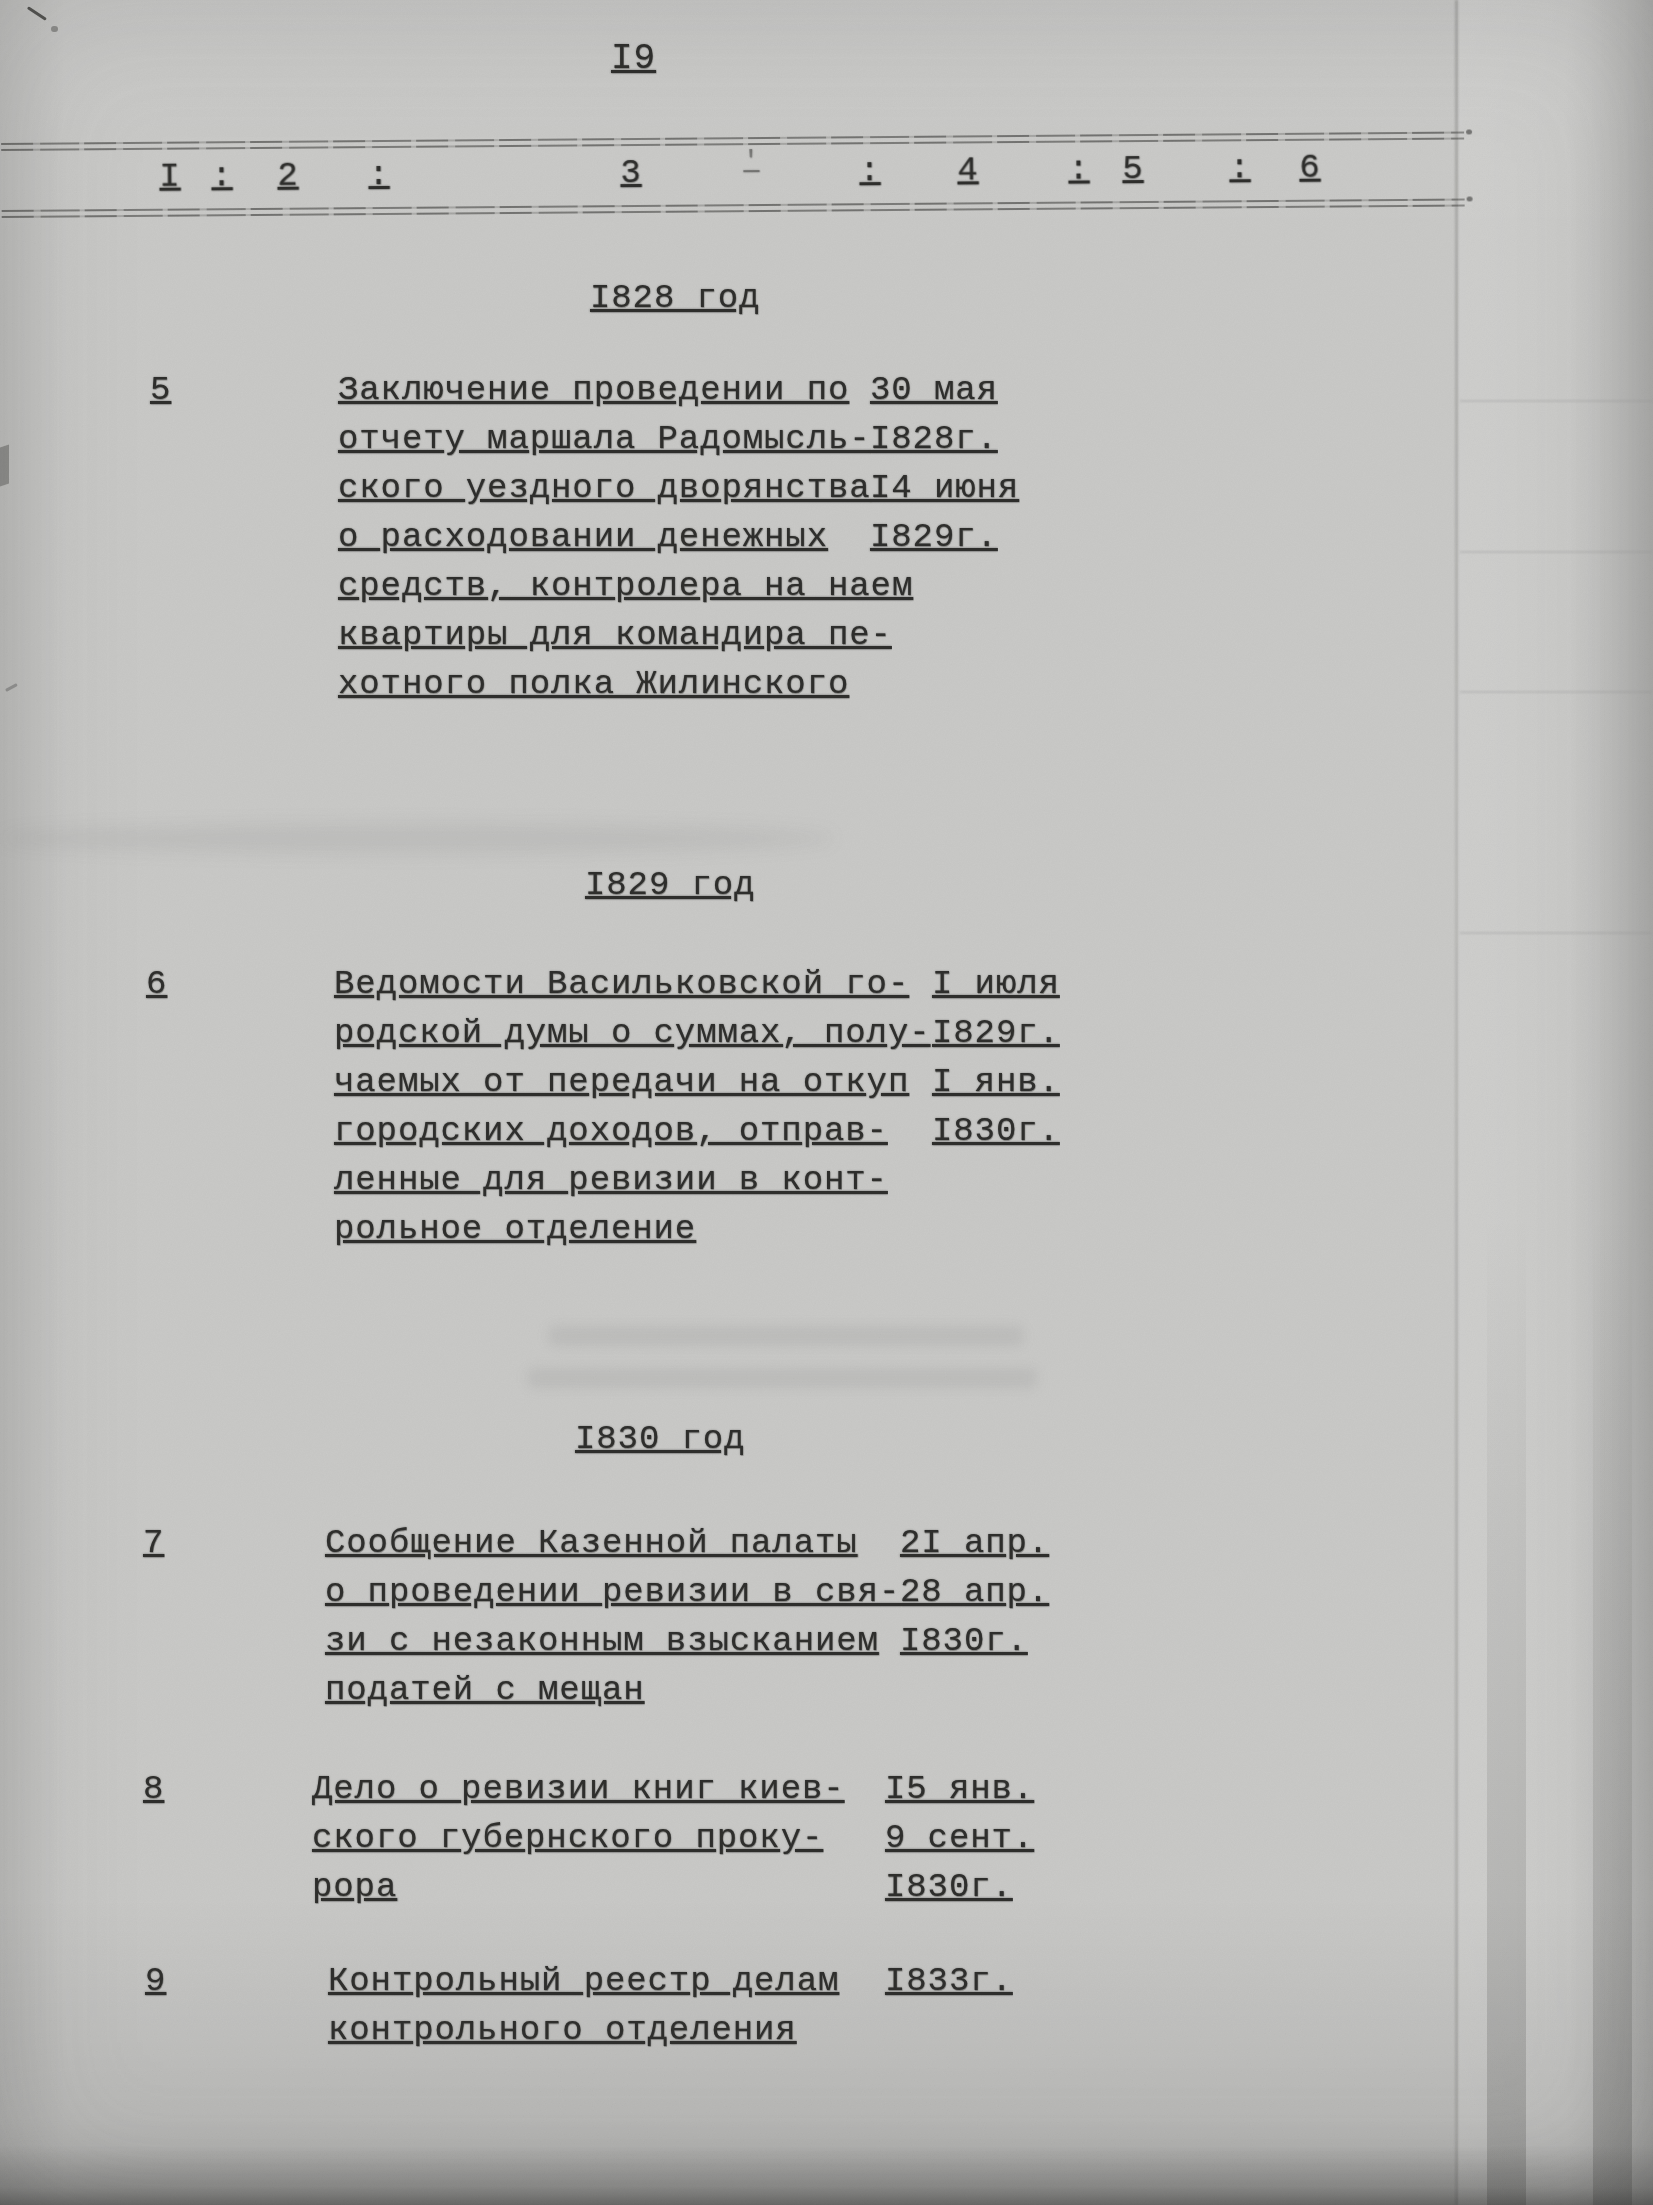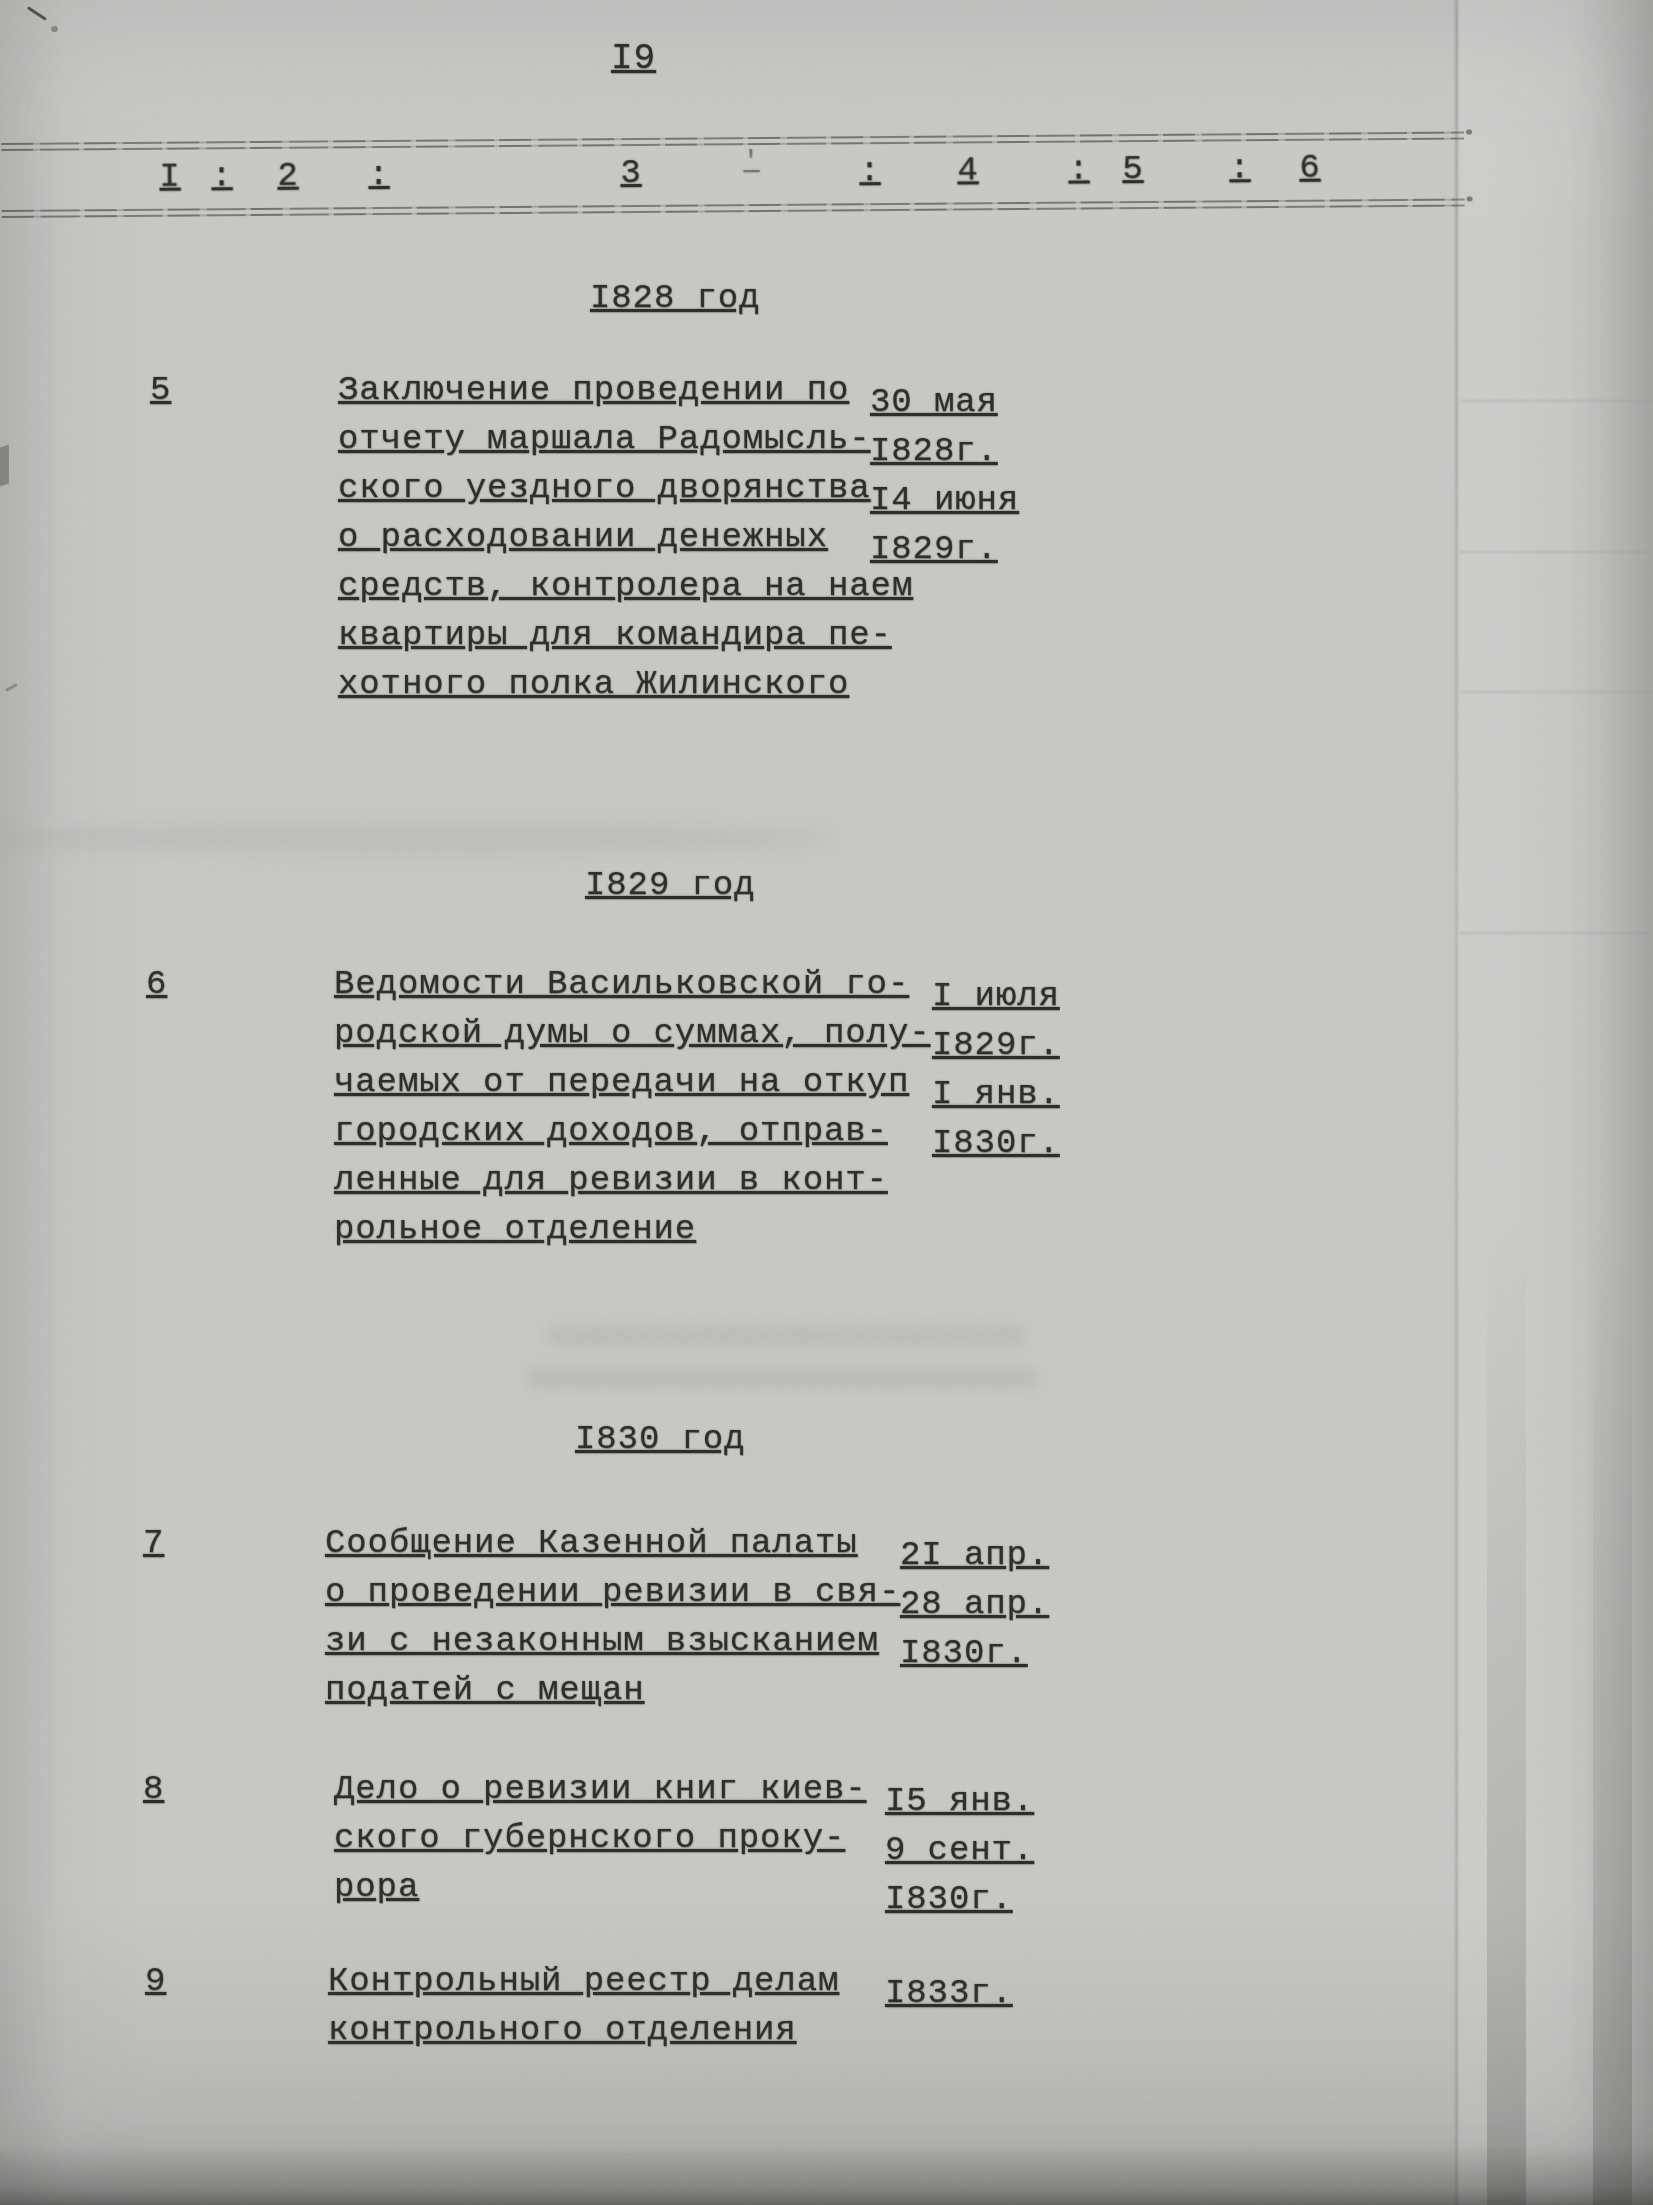--- a/index.html
+++ b/index.html
@@ -36,26 +36,26 @@
   .ps3{left:858px}.p4{left:956px}.ps4{left:1067px}
   .p5{left:1121px}.ps5{left:1228px}.p6{left:1298px}
   
   .sect-h{position:absolute;}
   .h-1828{left:590px;top:274px}
   .h-1829{left:585px;top:861px}
   .h-1830{left:575px;top:1415px}
   .entry{position:absolute;left:0;width:1468px;}
   .entry .num{position:absolute;top:0;}
   .entry .desc{position:absolute;top:0;width:630px;}
-  .entry .dates{position:absolute;top:0;width:272px;margin-top:12px;}
+  .entry .dates{position:absolute;top:0;width:272px;}
   .tl{height:49px;}
   .e5{top:366px}.e5 .num{left:150px}.e5 .desc{left:338px}.e5 .dates{left:870px}
   .e6{top:960px}.e6 .num{left:146px}.e6 .desc{left:334px}.e6 .dates{left:932px}
   .e7{top:1519px}.e7 .num{left:143px}.e7 .desc{left:325px}.e7 .dates{left:900px}
-  .e8{top:1765px}.e8 .num{left:143px}.e8 .desc{left:334px}.e8 .dates{left:885px}
+  .e8{top:1765px}.e8 .num{left:143px}.e8 .desc{left:312px}.e8 .dates{left:885px}
   .e9{top:1957px}.e9 .num{left:145px}.e9 .desc{left:328px}.e9 .dates{left:885px}
   
   .fold{position:absolute;left:1455px;top:0;width:3.4px;height:2205px;
     background:linear-gradient(180deg, rgba(110,110,108,.38), rgba(110,110,108,.18) 40%, rgba(110,110,108,.30));
     filter:blur(1.3px);}
   .rstrip{position:absolute;left:1458px;top:0;width:196px;height:2205px;
     background:linear-gradient(90deg, rgba(255,255,255,.10), rgba(255,255,255,.05) 55%, rgba(0,0,0,.05) 85%, rgba(0,0,0,.10));}
   .rline{position:absolute;left:1460px;width:192px;height:1.7px;background:rgba(150,150,148,.30);filter:blur(0.9px);}
   .rl1{top:400px}.rl2{top:551px}.rl3{top:691px}.rl4{top:932px}
   .rband{position:absolute;top:0;width:39px;height:2205px;

